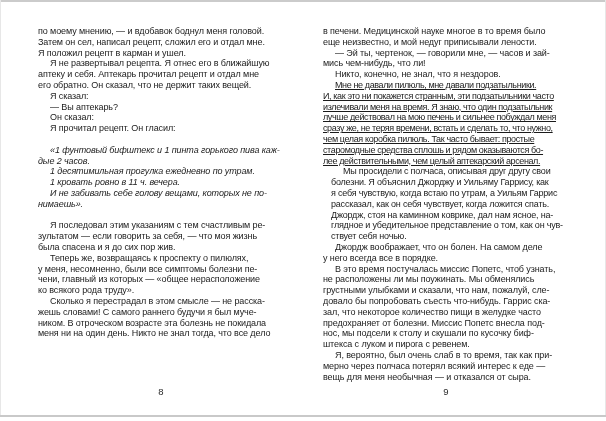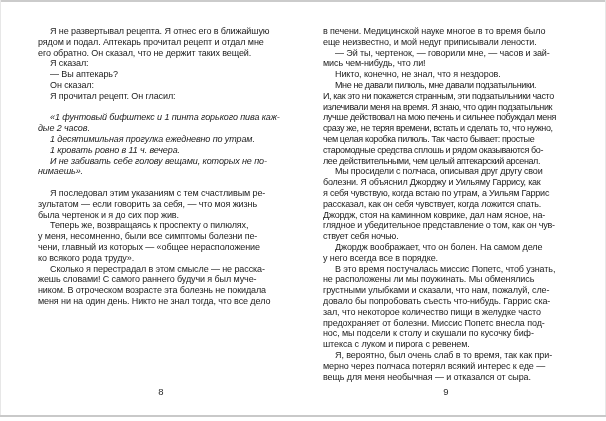--- a/index.html
+++ b/index.html
@@ -54,22 +54,22 @@
     font-size: 9px;
     line-height: 10.8px;
     letter-spacing: -0.1px;
     white-space: pre;
     text-indent: 12px;
     color: #1b1b1b;
   }
   .cont   { text-indent: 0; }
   .recipe { font-style: italic; }
   .gap    { margin-top: 10.8px; }
-  .tight    { letter-spacing: -0.38px; }
-  .tight-sm { letter-spacing: -0.2px; }
+  .tight    { letter-spacing: -0.38px; text-decoration: underline; }
+  .tight-sm { letter-spacing: -0.2px; margin-left: 8px; }
   .pagenum {
     position: absolute;
     top: 386px;
     left: 0;
     width: 100%;
     text-align: center;
     font-size: 9.5px;
     letter-spacing: 0;
     color: #2a2a2a;
   }
@@ -77,36 +77,39 @@
 </head>
 <body>
 
 <div>
   <div class="frame-top"></div>
   <div class="frame-left"></div>
   <div class="frame-right"></div>
   <div class="frame-bottom"></div>
 
   <div class="page page-left">
+    <div class="para cont">по моему мнению, — и вдобавок боднул меня головой.
+Затем он сел, написал рецепт, сложил его и отдал мне.
+Я положил рецепт в карман и ушел.</div>
     <div class="para">Я не развертывал рецепта. Я отнес его в ближайшую
-рядом и подал. Аптекарь прочитал рецепт и отдал мне
+аптеку и себя. Аптекарь прочитал рецепт и отдал мне
 его обратно. Он сказал, что не держит таких вещей.</div>
     <div class="para">Я сказал:</div>
     <div class="para">— Вы аптекарь?</div>
     <div class="para">Он сказал:</div>
     <div class="para">Я прочитал рецепт. Он гласил:</div>
     <div class="para recipe gap">«1 фунтовый бифштекс и 1 пинта горького пива каж-
 дые 2 часов.</div>
     <div class="para recipe">1 десятимильная прогулка ежедневно по утрам.</div>
     <div class="para recipe">1 кровать ровно в 11 ч. вечера.</div>
     <div class="para recipe">И не забивать себе голову вещами, которых не по-
 нимаешь».</div>
     <div class="para gap">Я последовал этим указаниям с тем счастливым ре-
 зультатом — если говорить за себя, — что моя жизнь
-была чертенок и я до сих пор жив.</div>
+была спасена и я до сих пор жив.</div>
     <div class="para">Теперь же, возвращаясь к проспекту о пилюлях,
 у меня, несомненно, были все симптомы болезни пе-
 чени, главный из которых — «общее нерасположение
 ко всякого рода труду».</div>
     <div class="para">Сколько я перестрадал в этом смысле — не расска-
 жешь словами! С самого раннего будучи я был муче-
 ником. В отроческом возрасте эта болезнь не покидала
 меня ни на один день. Никто не знал тогда, что все дело</div>
     <div class="pagenum">8</div>
   </div>

